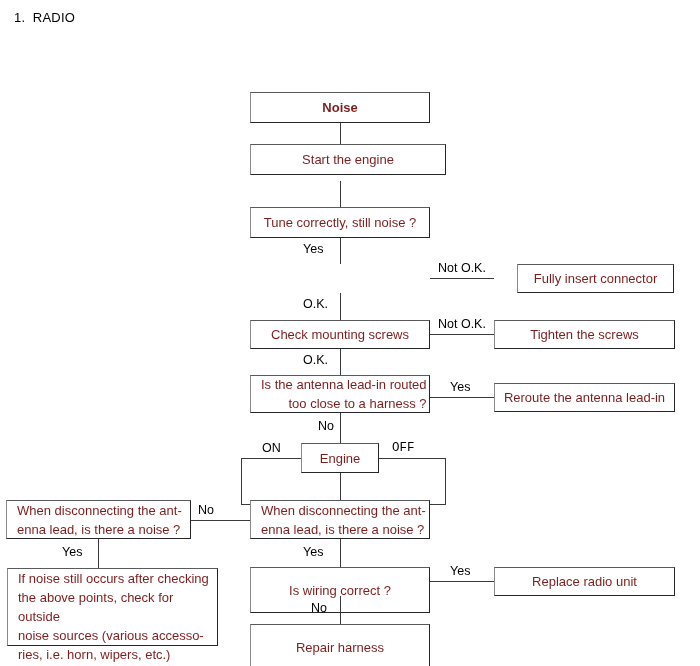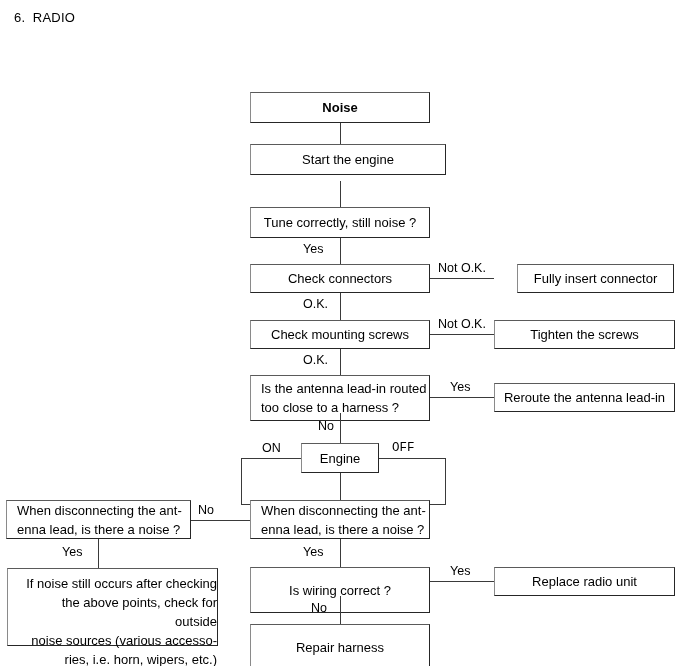--- a/index.html
+++ b/index.html
@@ -30,21 +30,21 @@
     position: absolute;
     box-sizing: border-box;
     border: 1px solid #262626;
     border-left-color: #8a8a8a;
     border-top-color: #5a5a5a;
     background: #ffffff;
     display: flex;
     align-items: center;
     font-size: 13px;
     line-height: 19px;
-    color: #000000;
+    color: #7f1d1d;
   }
   .node.center { justify-content: center; text-align: center; }
   .node.left { justify-content: flex-start; padding-left: 10px; text-align: left; }
   .node.bold { font-weight: bold; }
   .node .txt { white-space: pre-line; }
 
   .edge {
     position: absolute;
     background: #3a3a3a;
   }
@@ -58,44 +58,41 @@
     color: #000;
     white-space: nowrap;
     background: transparent;
   }
 </style>
 </head>
 <body>
 
 <div id="canvas">
 
-  <div class="page-title">6.  RADIO</div>
+  <div class="page-title">1.  RADIO</div>
 
   <div class="node center bold" style="left:250px; top:92px; width:180px; height:31px;">
     <span class="txt">Noise</span>
   </div>
 
   <div class="edge v" style="left:340px; top:123px; height:27px;"></div>
 
   <div class="node center" style="left:250px; top:144px; width:196px; height:31px;">
     <span class="txt">Start the engine</span>
   </div>
 
   <div class="edge v" style="left:340px; top:181px; height:26px;"></div>
 
   <div class="node center" style="left:250px; top:207px; width:180px; height:31px;">
     <span class="txt">Tune correctly, still noise ?</span>
   </div>
 
   <div class="edge v" style="left:340px; top:238px; height:26px;"></div>
   <div class="elabel" style="left:303px; top:242px;">Yes</div>
 
-  <div class="node center" style="left:250px; top:264px; width:180px; height:29px;">
-    <span class="txt">Check connectors</span>
-  </div>
 
   <div class="edge h" style="left:430px; top:278px; width:64px;"></div>
   <div class="elabel" style="left:438px; top:261px;">Not O.K.</div>
 
   <div class="node center" style="left:494px; top:264px; width:157px; height:29px;margin-left:23px;">
     <span class="txt">Fully insert connector</span>
   </div>
 
   <div class="edge v" style="left:340px; top:293px; height:27px;"></div>
   <div class="elabel" style="left:303px; top:297px;">O.K.</div>
@@ -107,21 +104,21 @@
   <div class="edge h" style="left:430px; top:334px; width:64px;"></div>
   <div class="elabel" style="left:438px; top:317px;">Not O.K.</div>
 
   <div class="node center" style="left:494px; top:320px; width:181px; height:29px;">
     <span class="txt">Tighten the screws</span>
   </div>
 
   <div class="edge v" style="left:340px; top:349px; height:26px;"></div>
   <div class="elabel" style="left:303px; top:353px;">O.K.</div>
 
-  <div class="node left" style="left:250px; top:375px; width:180px; height:46px;">
+  <div class="node left" style="left:250px; top:375px; width:180px; height:38px;text-align:right;">
     <span class="txt">Is the antenna lead-in routed
 too close to a harness ?</span>
   </div>
 
   <div class="edge h" style="left:430px; top:397px; width:64px;"></div>
   <div class="elabel" style="left:450px; top:380px;">Yes</div>
 
   <div class="node center" style="left:494px; top:383px; width:181px; height:29px;">
     <span class="txt">Reroute the antenna lead-in</span>
   </div>
@@ -154,21 +151,21 @@
     <span class="txt">When disconnecting the ant-
 enna lead, is there a noise ?</span>
   </div>
 
   <div class="edge h" style="left:191px; top:520px; width:59px;"></div>
   <div class="elabel" style="left:198px; top:503px;">No</div>
 
   <div class="edge v" style="left:98px; top:539px; height:29px;"></div>
   <div class="elabel" style="left:62px; top:545px;">Yes</div>
 
-  <div class="node left" style="left:7px; top:568px; width:211px; height:78px; align-items:flex-start; padding-top:5px;text-align:right;">
+  <div class="node left" style="left:7px; top:568px; width:211px; height:78px; align-items:flex-start; ">
     <span class="txt">If noise still occurs after checking
 the above points, check for outside
 noise sources (various accesso-
 ries, i.e. horn, wipers, etc.)</span>
   </div>
 
   <div class="edge v" style="left:340px; top:539px; height:28px;"></div>
   <div class="elabel" style="left:303px; top:545px;">Yes</div>
 
   <div class="node center" style="left:250px; top:567px; width:180px; height:46px;">

